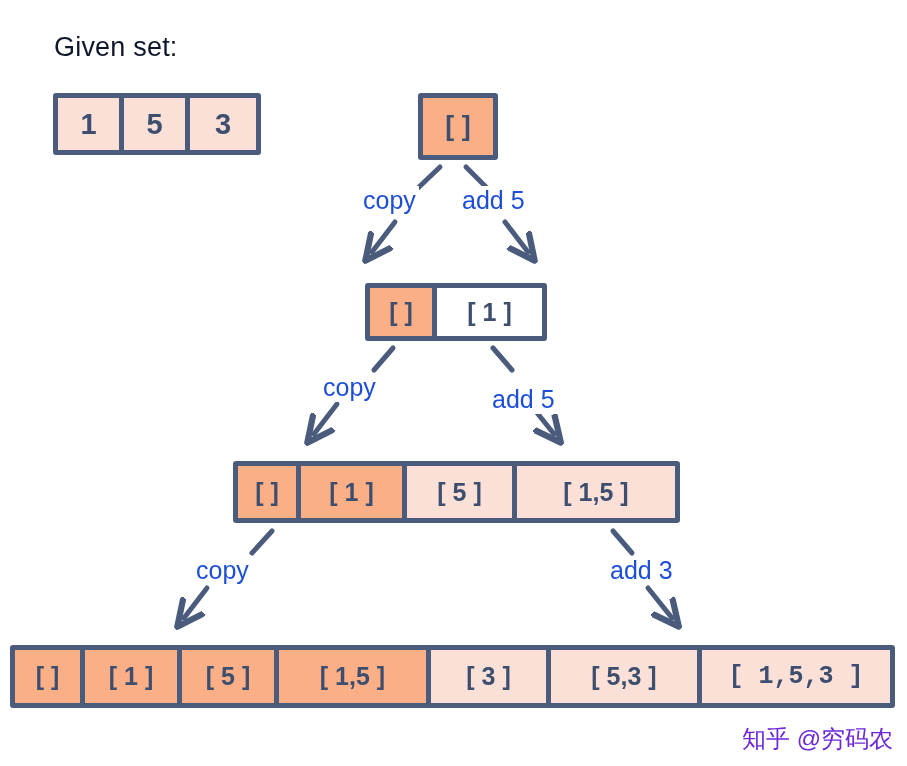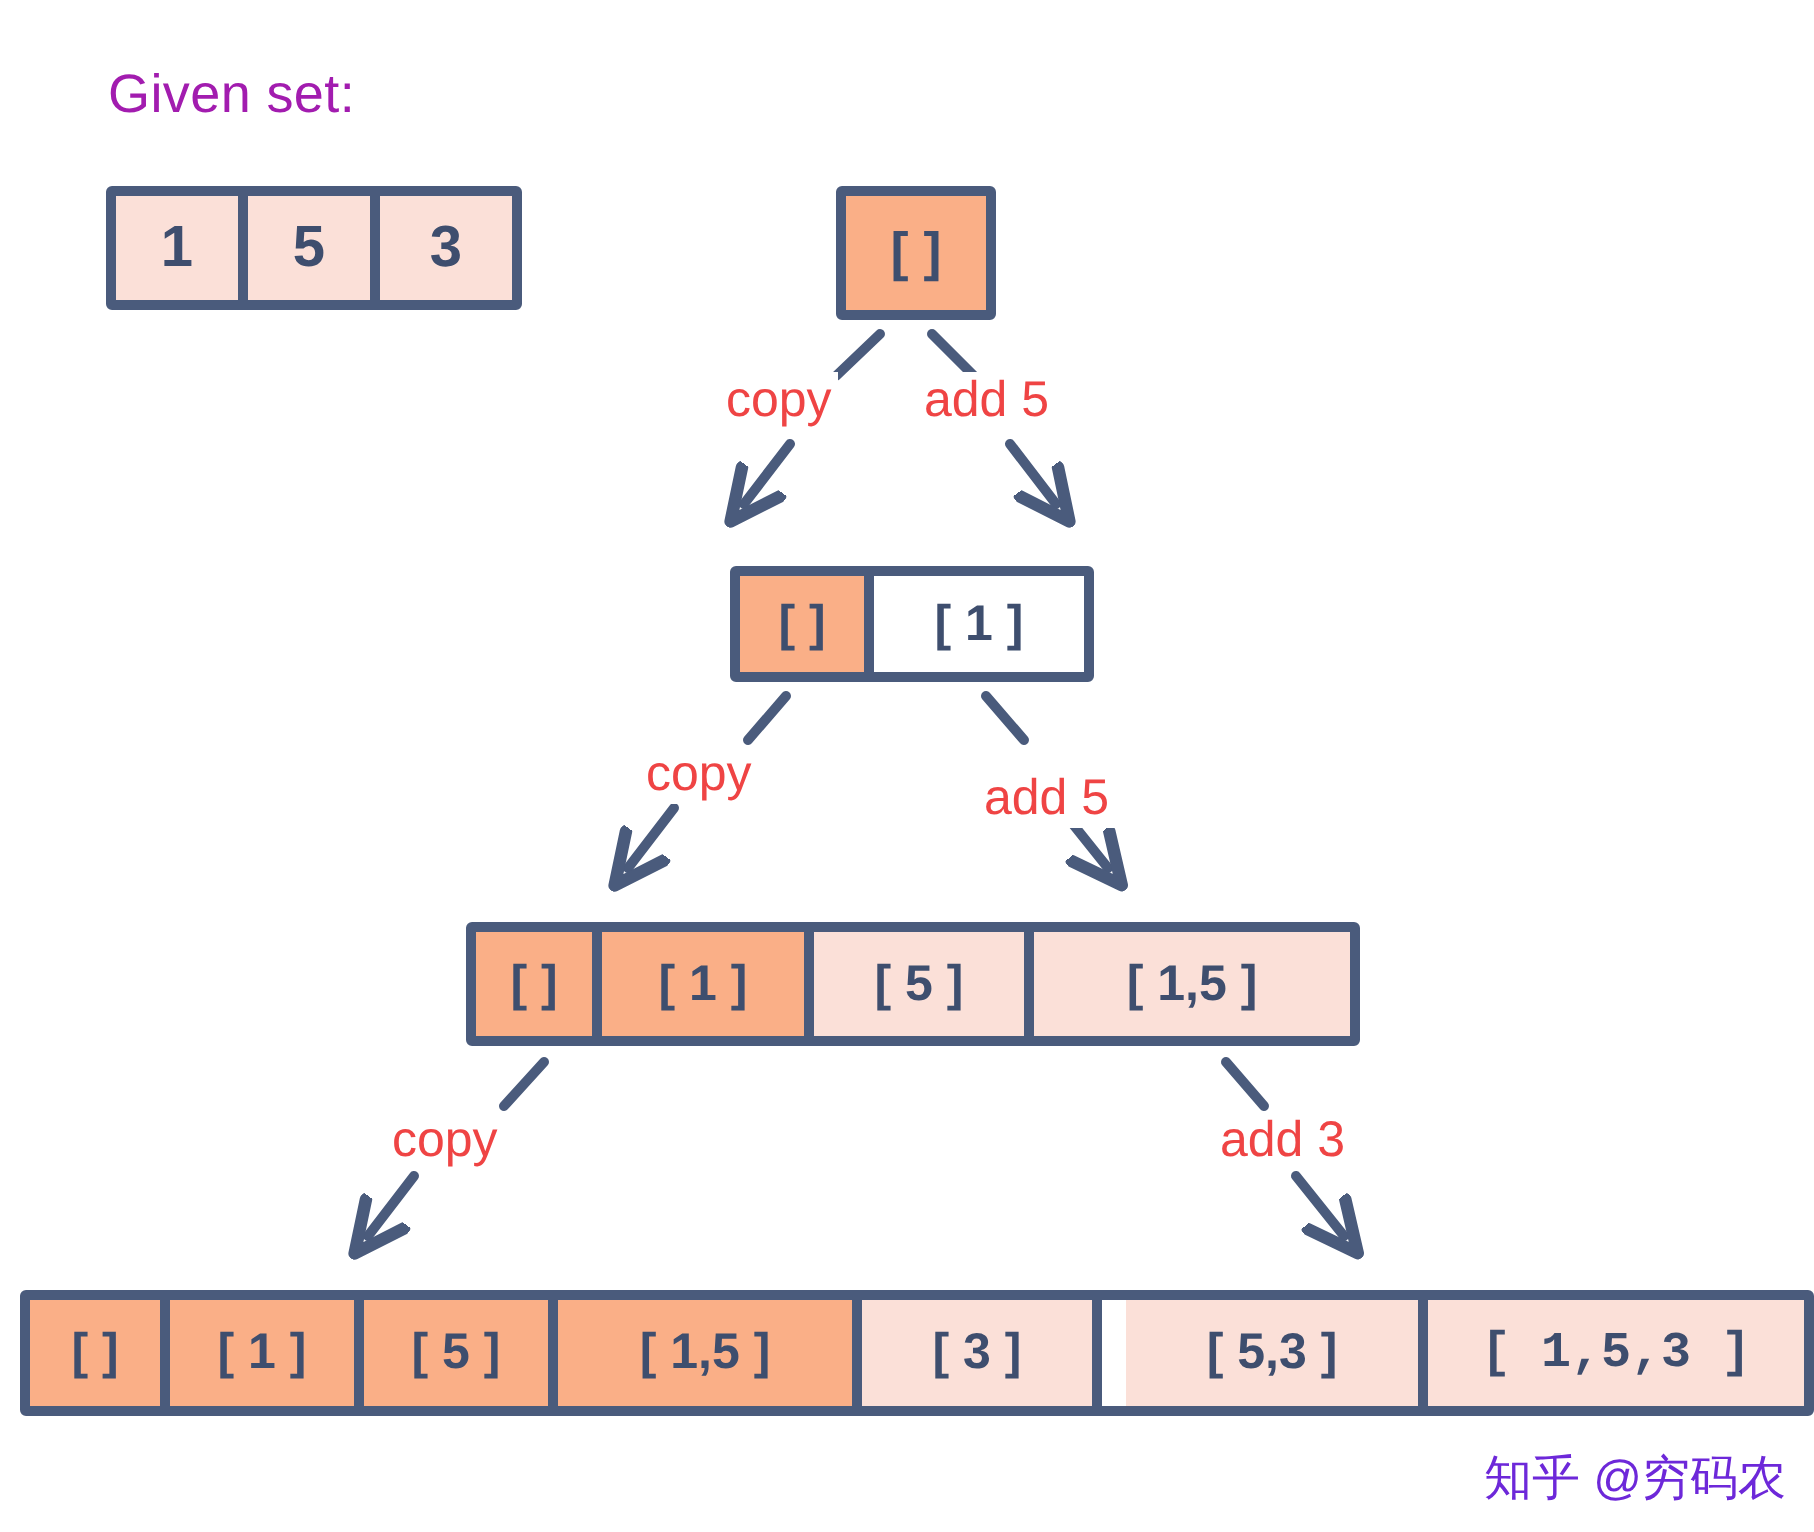--- a/index.html
+++ b/index.html
@@ -17,21 +17,21 @@
     background: #ffffff;
     overflow: hidden;
   }
 
   
   .given-label {
     position: absolute;
     left: 54px;
     top: 32px;
     font-size: 27px;
-    color: #a21caf;
+    color: #0f172a;
     letter-spacing: 0.2px;
     white-space: nowrap;
   }
 
   
   .row {
     position: absolute;
     display: flex;
     box-sizing: border-box;
     border: 5px solid #4A5B7C;
@@ -75,28 +75,28 @@
   #level2-row .cell:nth-child(3) { width: 110px; }
   #level2-row .cell:nth-child(4) { width: 158px; }
 
   #level3-row       { left: 10px;  top: 645px; height: 63px; }
   #level3-row .cell { font-size: 25px; }
   #level3-row .cell:nth-child(1) { width: 70px; }
   #level3-row .cell:nth-child(2) { width: 97px; }
   #level3-row .cell:nth-child(3) { width: 97px; }
   #level3-row .cell:nth-child(4) { width: 152px; }
   #level3-row .cell:nth-child(5) { width: 120px; }
-  #level3-row .cell:nth-child(6) { width: 151px; margin-left: 12px; }
+  #level3-row .cell:nth-child(6) { width: 151px; }
   #level3-row .cell:nth-child(7) { width: 188px; font-family: Liberation Mono, monospace; }
 
   
   .edge-label {
     position: absolute;
     font-size: 25px;
-    color: #ef4444;
+    color: #1d4ed8;
     white-space: nowrap;
     background: #ffffff;
     padding: 0 3px;
   }
 
   
   #arrows {
     position: absolute;
     left: 0;
     top: 0;

